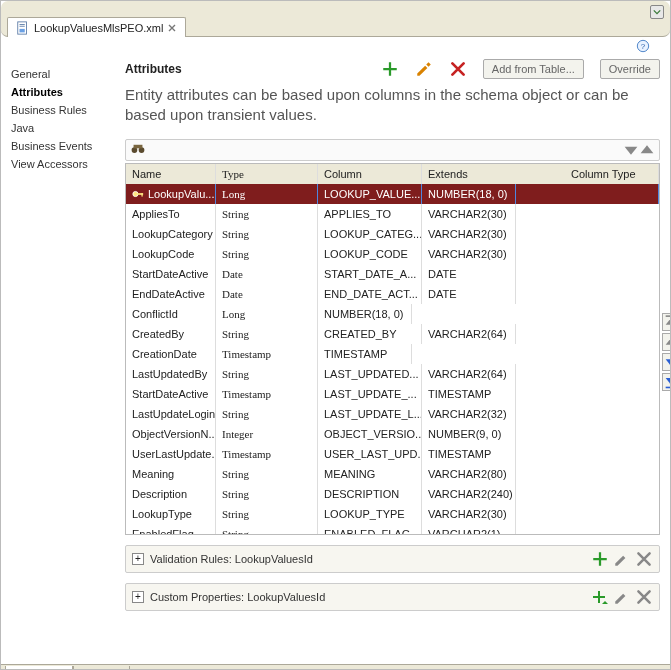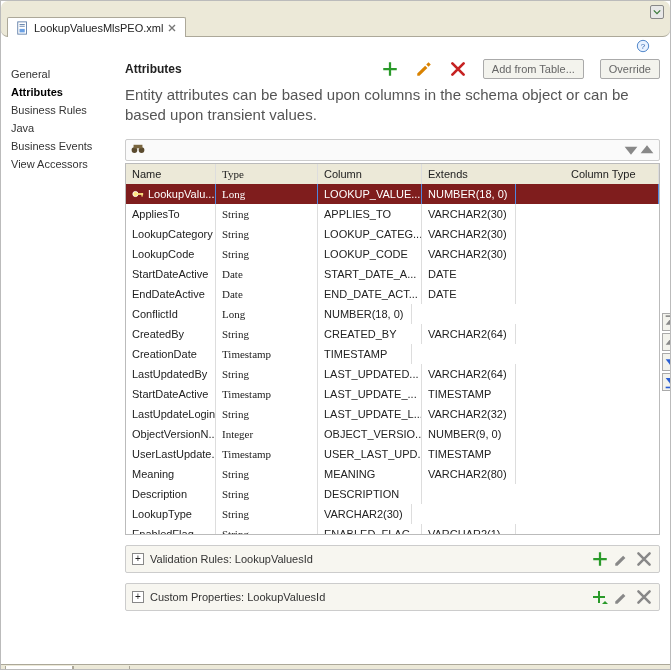--- a/index.html
+++ b/index.html
@@ -308,27 +308,29 @@
                 <div class="td col-col">MEANING</div>
                 <div class="td col-ctype">VARCHAR2(80)</div>
                 <div class="td col-ext"></div>
               </div>
               <div class="trow">
                 <div class="td col-name">
                   <span>Description</span>
                 </div>
                 <div class="td col-type">String</div>
                 <div class="td col-col">DESCRIPTION</div>
+                <div class="td col-ctype">VARCHAR2(240)</div>
                 <div class="td col-ext"></div>
               </div>
               <div class="trow">
                 <div class="td col-name">
                   <span>LookupType</span>
                 </div>
                 <div class="td col-type">String</div>
+                <div class="td col-col">LOOKUP_TYPE</div>
                 <div class="td col-ctype">VARCHAR2(30)</div>
                 <div class="td col-ext"></div>
               </div>
               <div class="trow">
                 <div class="td col-name">
                   <span>EnabledFlag</span>
                 </div>
                 <div class="td col-type">String</div>
                 <div class="td col-col">ENABLED_FLAG</div>
                 <div class="td col-ctype">VARCHAR2(1)</div>

